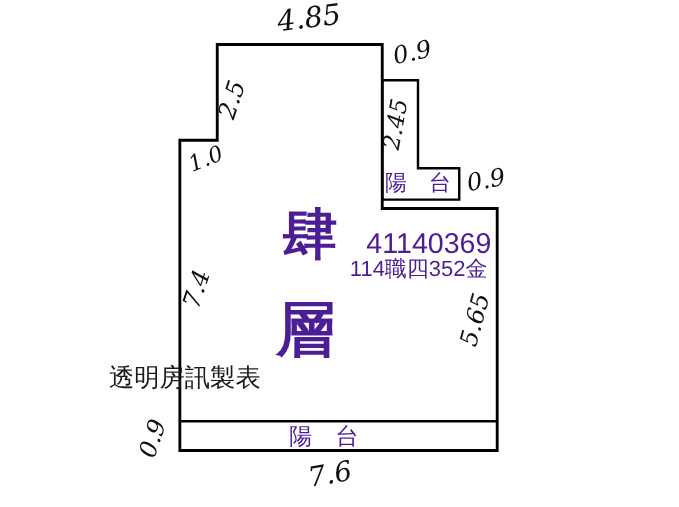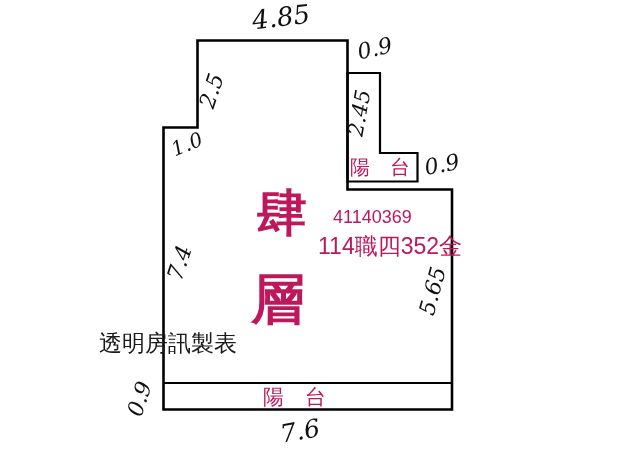--- a/index.html
+++ b/index.html
@@ -29,21 +29,21 @@
     font-weight: 500;
     color: #101010;
     white-space: nowrap;
     transform-origin: center center;
     line-height: 1;
   }
   
   .cjk {
     position: absolute;
     font-family: "Liberation Serif", "DejaVu Serif", serif;
-    color: #be185d;
+    color: #4c1d95;
     white-space: nowrap;
     line-height: 1;
   }
   .sans {
     font-family: "Liberation Sans", "DejaVu Sans", sans-serif;
   }
   .floor-char {
     font-weight: bold;
     font-size: 50px;
   }
@@ -88,21 +88,21 @@
   <div class="dim" style="left:140px; top:399px; font-size:22px; transform:translate(-50%,-50%) rotate(-72deg);">0.9</div>
 
   <div class="dim" style="left:300px; top:431px; font-size:25px; transform:translate(-50%,-50%) rotate(-10deg);">7.6</div>
 
   <div class="cjk balcony-label" style="left:350px; top:157px;">陽　台</div>
 
   <div class="cjk floor-char" style="left:257px; top:188px;">肆</div>
 
   <div class="cjk floor-char" style="left:251px; top:273px; font-size:54px;">層</div>
 
-  <div class="cjk sans" style="left:333px; top:208px; font-size:18px;">41140369</div>
+  <div class="cjk sans" style="left:333px; top:208px; font-size:26px;">41140369</div>
 
-  <div class="cjk sans" style="left:318px; top:235px; font-size:23px;">114職四352金</div>
+  <div class="cjk sans" style="left:318px; top:235px; font-size:20px;">114職四352金</div>
 
   <div class="cjk watermark" style="left:99px; top:332px;">透明房訊製表</div>
 
   <div class="cjk balcony-label" style="left:263px; top:387px; font-size:21px;">陽　台</div>
 
 </div>
 
 </body></html>

